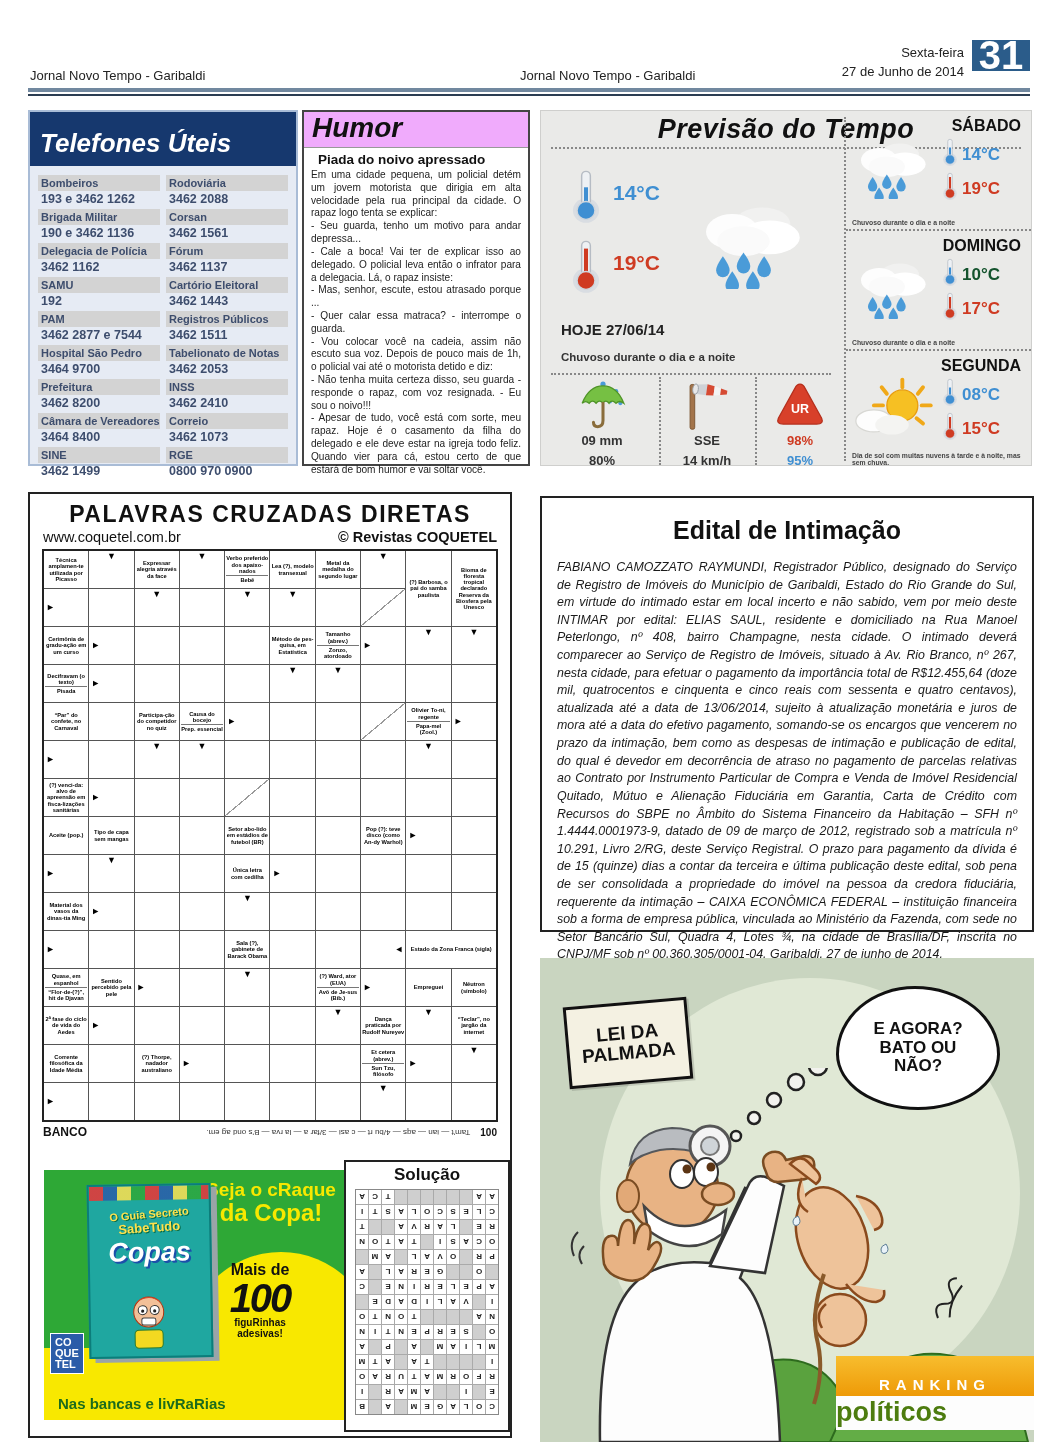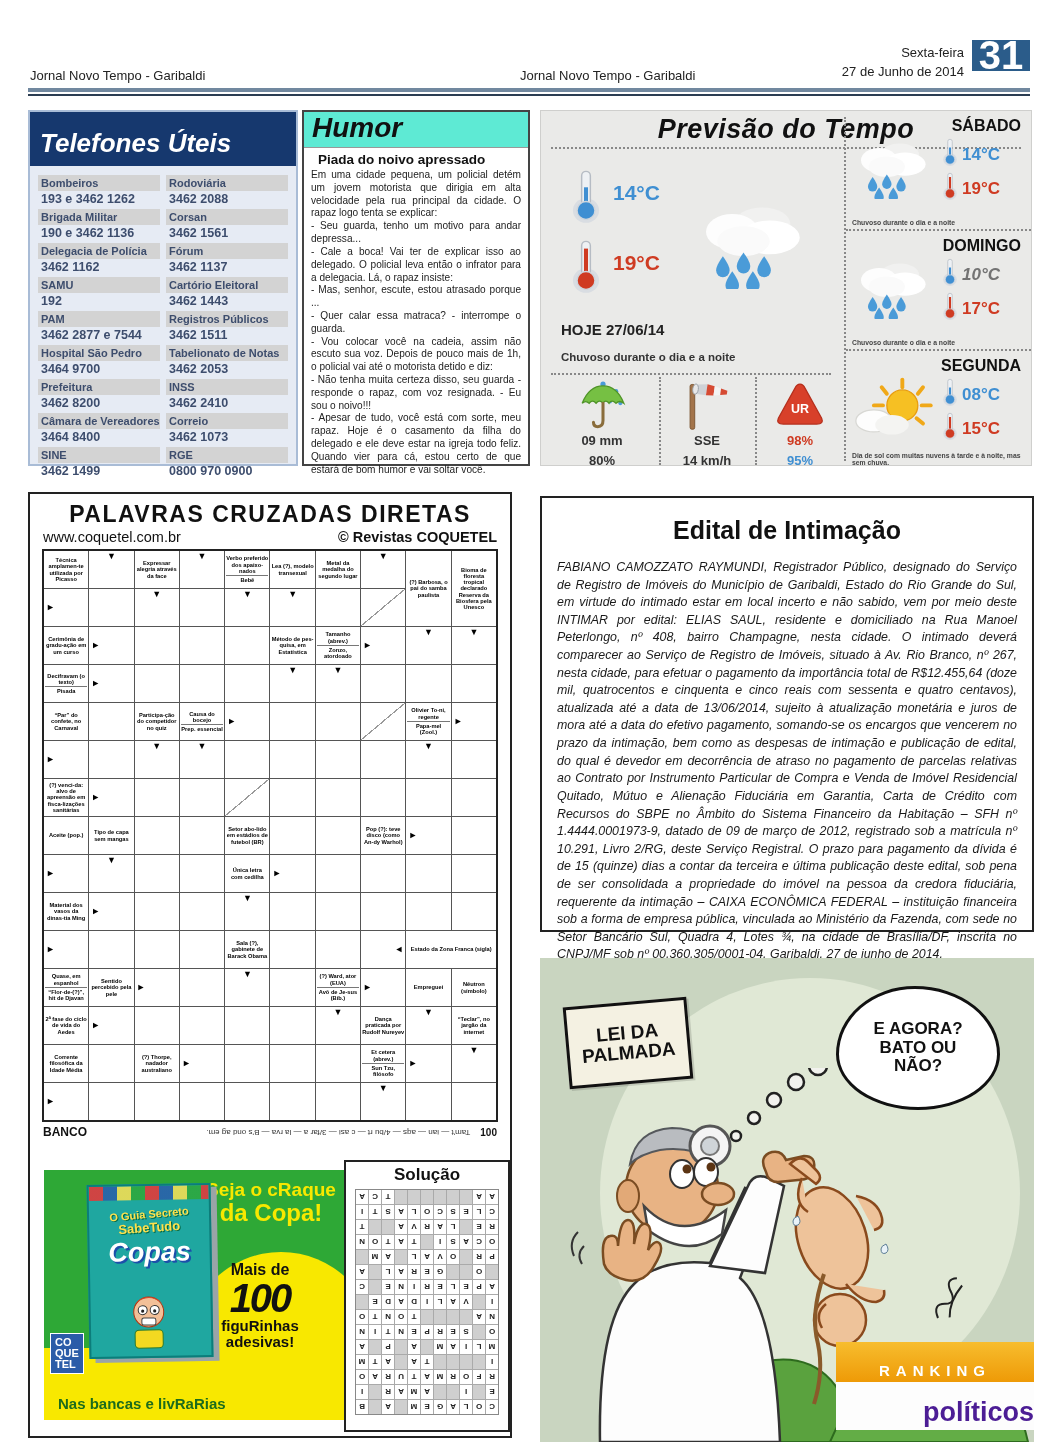--- a/index.html
+++ b/index.html
@@ -23,21 +23,21 @@
   .phones-body{display:flex;gap:6px;padding:9px 8px;}
   .pcol{flex:1;min-width:0;}
   .p-entry{margin-bottom:1px;}
   .p-label{background:#d3d3d3;color:#3d4d6d;font-weight:bold;font-size:11px;
            padding:2px 3px;white-space:nowrap;overflow:hidden;}
   .p-num{color:#3d4d6d;font-weight:bold;font-size:12.5px;padding:1px 3px 2px;}
 
   
   .humor{left:302px;top:110px;width:228px;height:356px;background:#fff;
          border:2px solid #444;box-sizing:border-box;}
-  .humor-hd{background:#5eead4;border-bottom:1px solid #999;font-size:28px;
+  .humor-hd{background:#f0abfc;border-bottom:1px solid #999;font-size:28px;
             font-weight:bold;font-style:italic;padding:0 8px 3px;}
   .joke-title{font-weight:bold;font-size:13.5px;margin:4px 14px 2px;}
   .joke{font-size:10.1px;line-height:1.27;text-align:justify;margin:0 7px;color:#222;}
   .joke div{margin-bottom:0px;}
 
   
   .weather{left:540px;top:110px;width:492px;height:356px;background:#eaeae8;
            border:1px solid #cfcfcd;box-sizing:border-box;}
   .w-title{text-align:center;font-size:27px;font-weight:bold;font-style:italic;
            padding-top:3px;letter-spacing:0.5px;}
@@ -84,21 +84,21 @@
       position:absolute;}
   .ad-yellow-bottom{position:absolute;left:0;bottom:0;width:100%;height:72px;background:#f8e800;}
   .ad-yellow-blob{position:absolute;right:-30px;top:82px;width:190px;height:190px;
                   border-radius:50%;background:#f8e800;}
   .ad-h1{position:absolute;right:10px;top:10px;width:130px;text-align:center;
          color:#f8e800;font-weight:bold;font-size:19px;line-height:1.05;}
   .ad-h1 .big{font-size:24px;}
   .ad-more{position:absolute;right:26px;top:92px;width:120px;text-align:center;
            color:#111;font-weight:bold;font-size:16px;line-height:1.0;}
   .ad-100{font-size:40px;font-style:italic;letter-spacing:-2px;}
-  .ad-sub{font-size:15px;line-height:1.05;}
+  .ad-sub{font-size:10px;line-height:1.05;}
   .ad-foot{position:absolute;left:14px;bottom:8px;color:#1c6b1c;font-weight:bold;
            font-size:15px;}
   .ad-logo{position:absolute;left:6px;bottom:46px;background:#2b5ca8;color:#fff;
            font-weight:bold;font-size:11px;line-height:1.0;padding:3px 4px;text-align:left;
            border:1px solid #fff;}
   .book{position:absolute;left:44px;top:14px;width:120px;height:170px;background:#1fa7a0;
         border:2px solid #0c7d7a;box-shadow:6px 4px 0 #9aa4a8;transform:rotate(-1deg);
         overflow:hidden;}
   .book .t1{color:#ffe14d;font-weight:bold;font-size:11px;text-align:center;margin-top:22px;
             text-shadow:1px 1px 0 #064;transform:rotate(-4deg);}
@@ -135,22 +135,22 @@
         border:3px solid #111;transform:rotate(-5deg);display:flex;flex-direction:column;
         align-items:center;justify-content:center;font-weight:bold;font-size:19px;
         line-height:1.05;box-shadow:2px 2px 0 #00000022;}
   .bubble{position:absolute;right:34px;top:28px;width:158px;height:118px;background:#fff;
           border:3px solid #111;border-radius:48% 52% 50% 50%/55% 55% 45% 45%;
           display:flex;flex-direction:column;align-items:center;justify-content:center;
           font-weight:bold;font-size:17px;line-height:1.1;text-align:center;}
   .rank{position:absolute;right:0;bottom:12px;width:198px;}
   .rank-top{background:linear-gradient(#f7bd2e,#ee9a07);color:#fff;font-weight:bold;
             font-size:15px;letter-spacing:6px;text-align:center;padding:20px 0 3px;}
-  .rank-bot{background:#fdfdfd;color:#4c1d95;font-weight:bold;font-size:27px;
-            text-align:right;padding:16px 0 4px;line-height:1.05;}
+  .rank-bot{background:#fdfdfd;color:#4d7c0f;font-weight:bold;font-size:27px;
+            text-align:left;padding:2px 0 4px;line-height:1.05;}
 </style>
 </head>
 <body>
 
 <div id="page">
 
   <div class="abs hdr-name" style="left:30px;top:68px;">Jornal Novo Tempo - Garibaldi</div>
   <div class="abs hdr-name" style="left:520px;top:68px;">Jornal Novo Tempo - Garibaldi</div>
   <div class="abs hdr-right" style="right:94px;top:44px;">
     <div>Sexta-feira</div>
@@ -401,21 +401,21 @@
                 <path transform="translate(33,44)" d="M0,-5 C2.6,-1.2 3.6,.8 3.6,2.6 A3.6,3.6 0 1,1 -3.6,2.6 C-3.6,.8 -2.6,-1.2 0,-5"></path>
               </g>
             </svg></span>
           <div class="abs day-temp" style="left: 96px; top: 26px;">
             <span><svg width="16" height="30" viewBox="0 0 20 40">
                 <ellipse cx="10" cy="30" rx="9" ry="8.5" fill="#d9dde2"></ellipse>
                 <rect x="7" y="3" width="6" height="24" rx="3" fill="#eef1f4" stroke="#b6bcc4"></rect>
                 <rect x="8.6" y="14" width="2.8" height="14" fill="#3f8fd2"></rect>
                 <circle cx="10" cy="30" r="6.2" fill="#3f8fd2" stroke="#cfd6dd"></circle>
               </svg></span>
-            <span style="color: #737373; font-style: italic;">10°C</span>
+            <span style="color: #14532d;">10°C</span>
           </div>
           <div class="abs day-temp" style="left: 96px; top: 60px;">
             <span><svg width="16" height="30" viewBox="0 0 20 40">
                 <ellipse cx="10" cy="30" rx="9" ry="8.5" fill="#d9dde2"></ellipse>
                 <rect x="7" y="3" width="6" height="24" rx="3" fill="#eef1f4" stroke="#b6bcc4"></rect>
                 <rect x="8.6" y="8" width="2.8" height="20" fill="#cf3b22"></rect>
                 <circle cx="10" cy="30" r="6.2" fill="#cf3b22" stroke="#cfd6dd"></circle>
               </svg></span>
             <span style="color: rgb(207, 59, 34);">17°C</span>
           </div>

